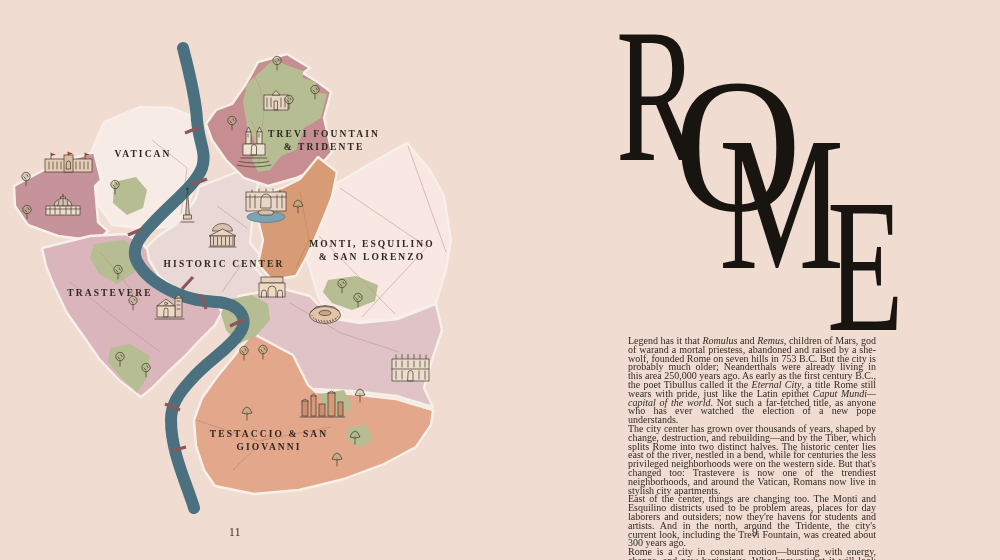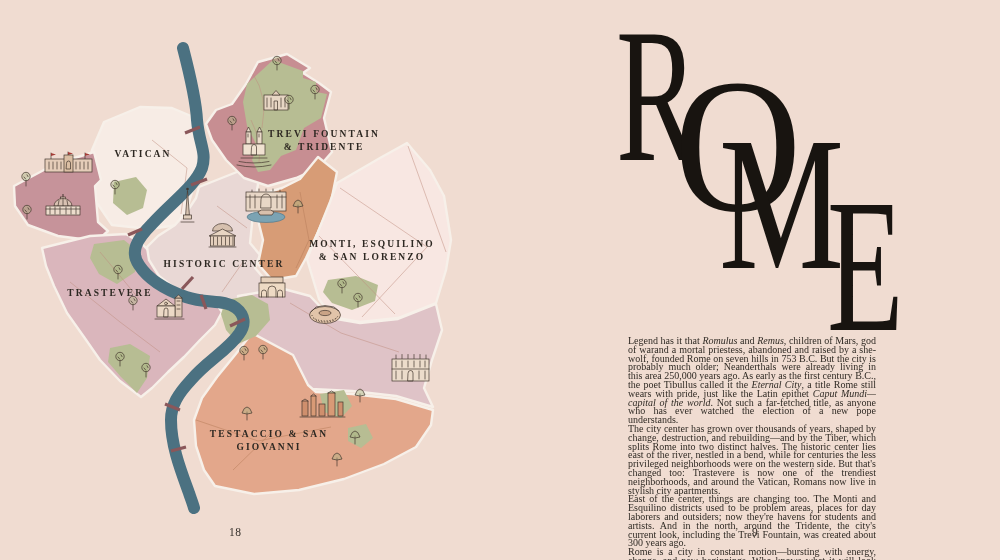--- a/index.html
+++ b/index.html
@@ -228,21 +228,21 @@
       <text class="map-label" x="324" y="137">TREVI FOUNTAIN</text>
       <text class="map-label" x="324" y="150">&amp; TRIDENTE</text>
       <text class="map-label" x="224" y="267">HISTORIC CENTER</text>
       <text class="map-label" x="372" y="247">MONTI, ESQUILINO</text>
       <text class="map-label" x="372" y="260">&amp; SAN LORENZO</text>
       <text class="map-label" x="110" y="296">TRASTEVERE</text>
       <text class="map-label" x="269" y="437">TESTACCIO &amp; SAN</text>
       <text class="map-label" x="269" y="450">GIOVANNI</text>
     </svg>
 
-    <div class="pagenum pagenum-left">18</div>
+    <div class="pagenum pagenum-left">11</div>
   </div>
 
   <div class="page page-right">
     <div class="rome-title">
       <span class="rome-letter" id="ltr-r">R</span>
       <span class="rome-letter" id="ltr-o">O</span>
       <span class="rome-letter" id="ltr-m">M</span>
       <span class="rome-letter" id="ltr-e">E</span>
     </div>
 

